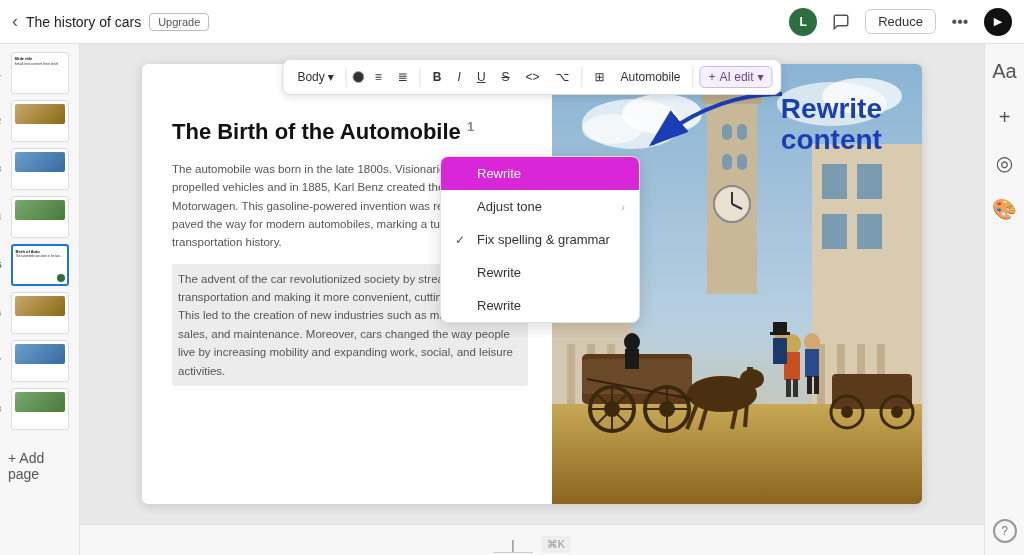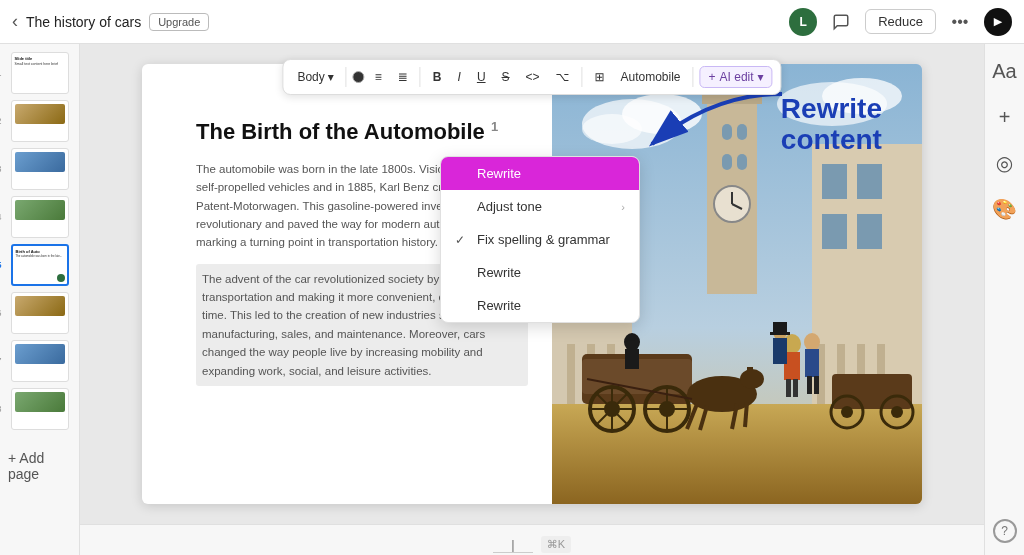--- a/index.html
+++ b/index.html
@@ -186,21 +186,20 @@
 
     .slide-container {
       width: 780px;
       height: 440px;
       background: #fff;
       border-radius: 6px;
       box-shadow: 0 2px 12px rgba(0,0,0,0.15);
       overflow: hidden;
       display: flex;
       position: relative;
-      padding-left: 24px;
     }
 
     
     .editor-toolbar {
       position: absolute;
       top: 15px;
       left: 50%;
       transform: translateX(-50%);
       background: #fff;
       border: 1px solid #ddd;

